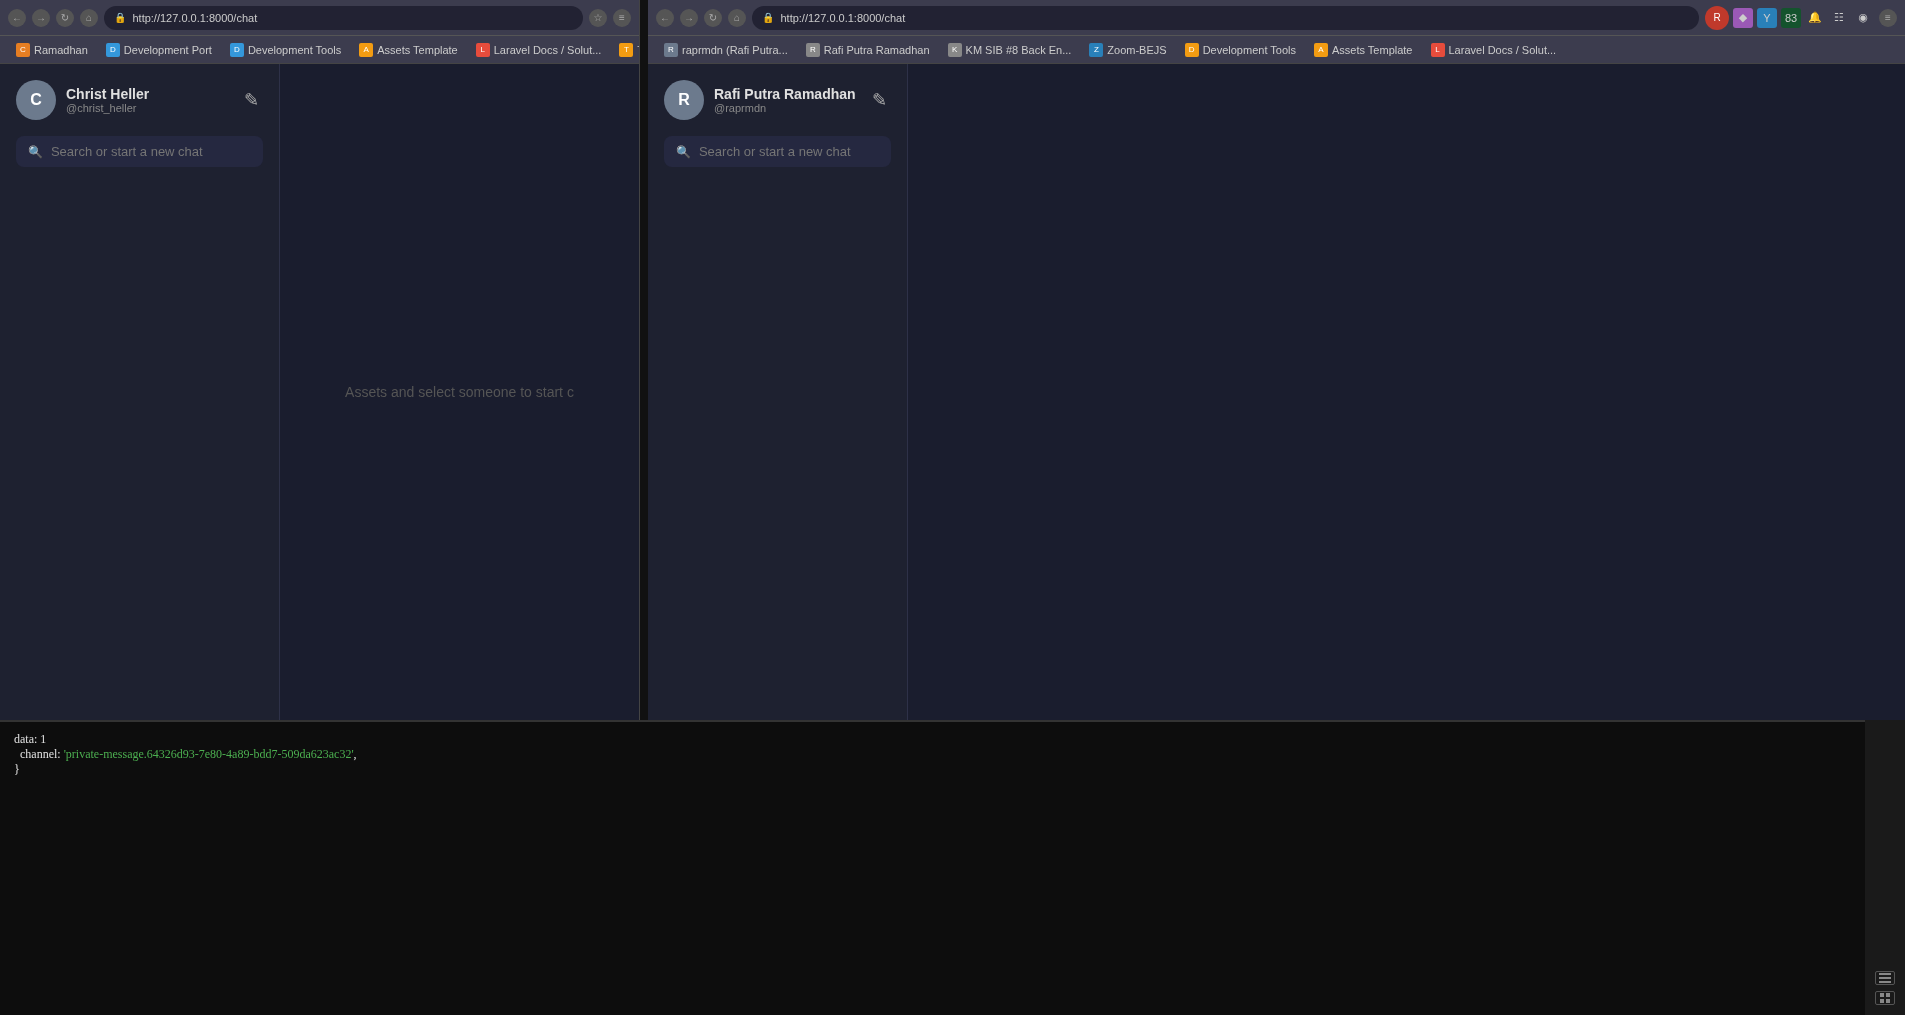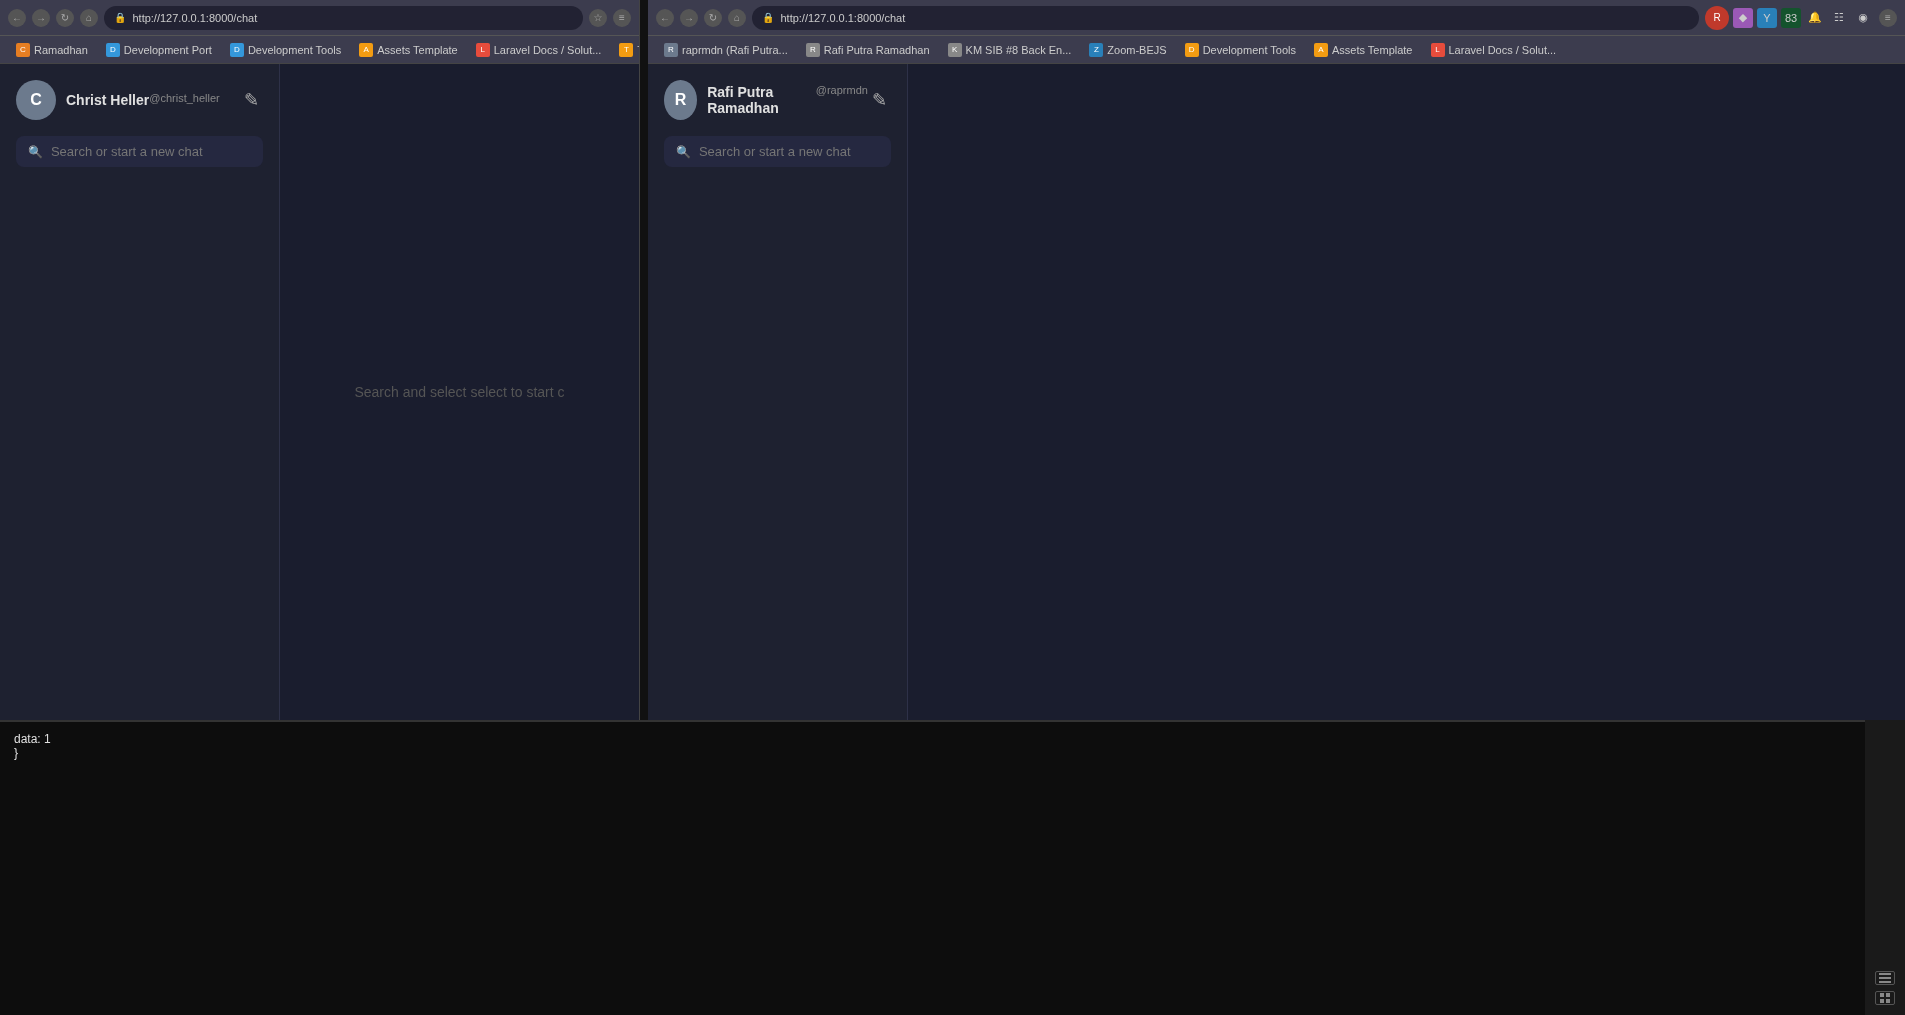--- a/index.html
+++ b/index.html
@@ -118,21 +118,21 @@
       align-items: center;
       justify-content: center;
       font-size: 16px;
       font-weight: bold;
       color: #fff;
     }
 
     .avatar-c { background: #6c7a8d; }
     .avatar-r { background: #6c7a8d; }
 
-    .user-details { display: flex; flex-direction: row; }
+    .user-details { display: flex; flex-direction: column; }
     .user-name { font-size: 14px; color: #e0e0e0; font-weight: 600; }
     .user-handle { font-size: 11px; color: #888; }
 
     .new-chat-btn {
       background: none;
       border: none;
       color: #aaa;
       cursor: pointer;
       font-size: 18px;
       padding: 4px;
@@ -229,21 +229,21 @@
     }
 
     
     .terminal {
       position: absolute;
       left: 0; top: 720px;
       width: 1905px; height: 295px;
       background: #0d0d0d;
       border-top: 2px solid #333;
       padding: 10px 14px;
-      font-family: Liberation Sans, sans-serif;
+      font-family: Liberation Serif, serif;
       font-size: 12px;
       overflow: hidden;
     }
 
     .terminal-scrollbar {
       position: absolute;
       right: 0; top: 720px;
       width: 14px; height: 295px;
       background: #1a1a1a;
     }
@@ -366,21 +366,21 @@
         </div>
         <button class="new-chat-btn">✎</button>
       </div>
       <div class="search-box">
         <span class="search-icon-small">🔍</span>
         <input class="search-input" type="text" placeholder="Search or start a new chat" style="">
       </div>
     </div>
 
     <div class="chat-main">
-      <span class="empty-chat-text">Search and select select to start c</span>
+      <span class="empty-chat-text">Assets and select someone to start c</span>
     </div>
   </div>
 </div>
 
 <div class="browser-divider"></div>
 
 <div class="browser-right-wrapper">
 
   <div class="nav-bar-right nav-bar">
     <button class="nav-btn">←</button>
@@ -456,20 +456,23 @@
     </div>
 
   </div>
 </div>
 
 <div class="terminal">
   <div>
     <span class="t-white">data: 1</span>
   </div>
   <div>
+    <span class="t-white">&nbsp;&nbsp;channel: </span><span class="t-green">'private-message.64326d93-7e80-4a89-bdd7-509da623ac32'</span><span class="t-white">,</span>
+  </div>
+  <div>
     <span class="t-white">}</span>
   </div>
 </div>
 
 <div class="terminal-scrollbar">
   <div class="terminal-scrollbar-thumb"></div>
 </div>
 
 <div style="position:absolute; right:0; bottom:0; width:40px; height:295px; background:#1a1a1a; display:flex; flex-direction:column; align-items:center; justify-content:flex-end; padding-bottom:10px; gap:6px;">
   <div style="width:20px; height:14px; border:1px solid #555; border-radius:2px; display:flex; align-items:center; justify-content:center; cursor:pointer;">

